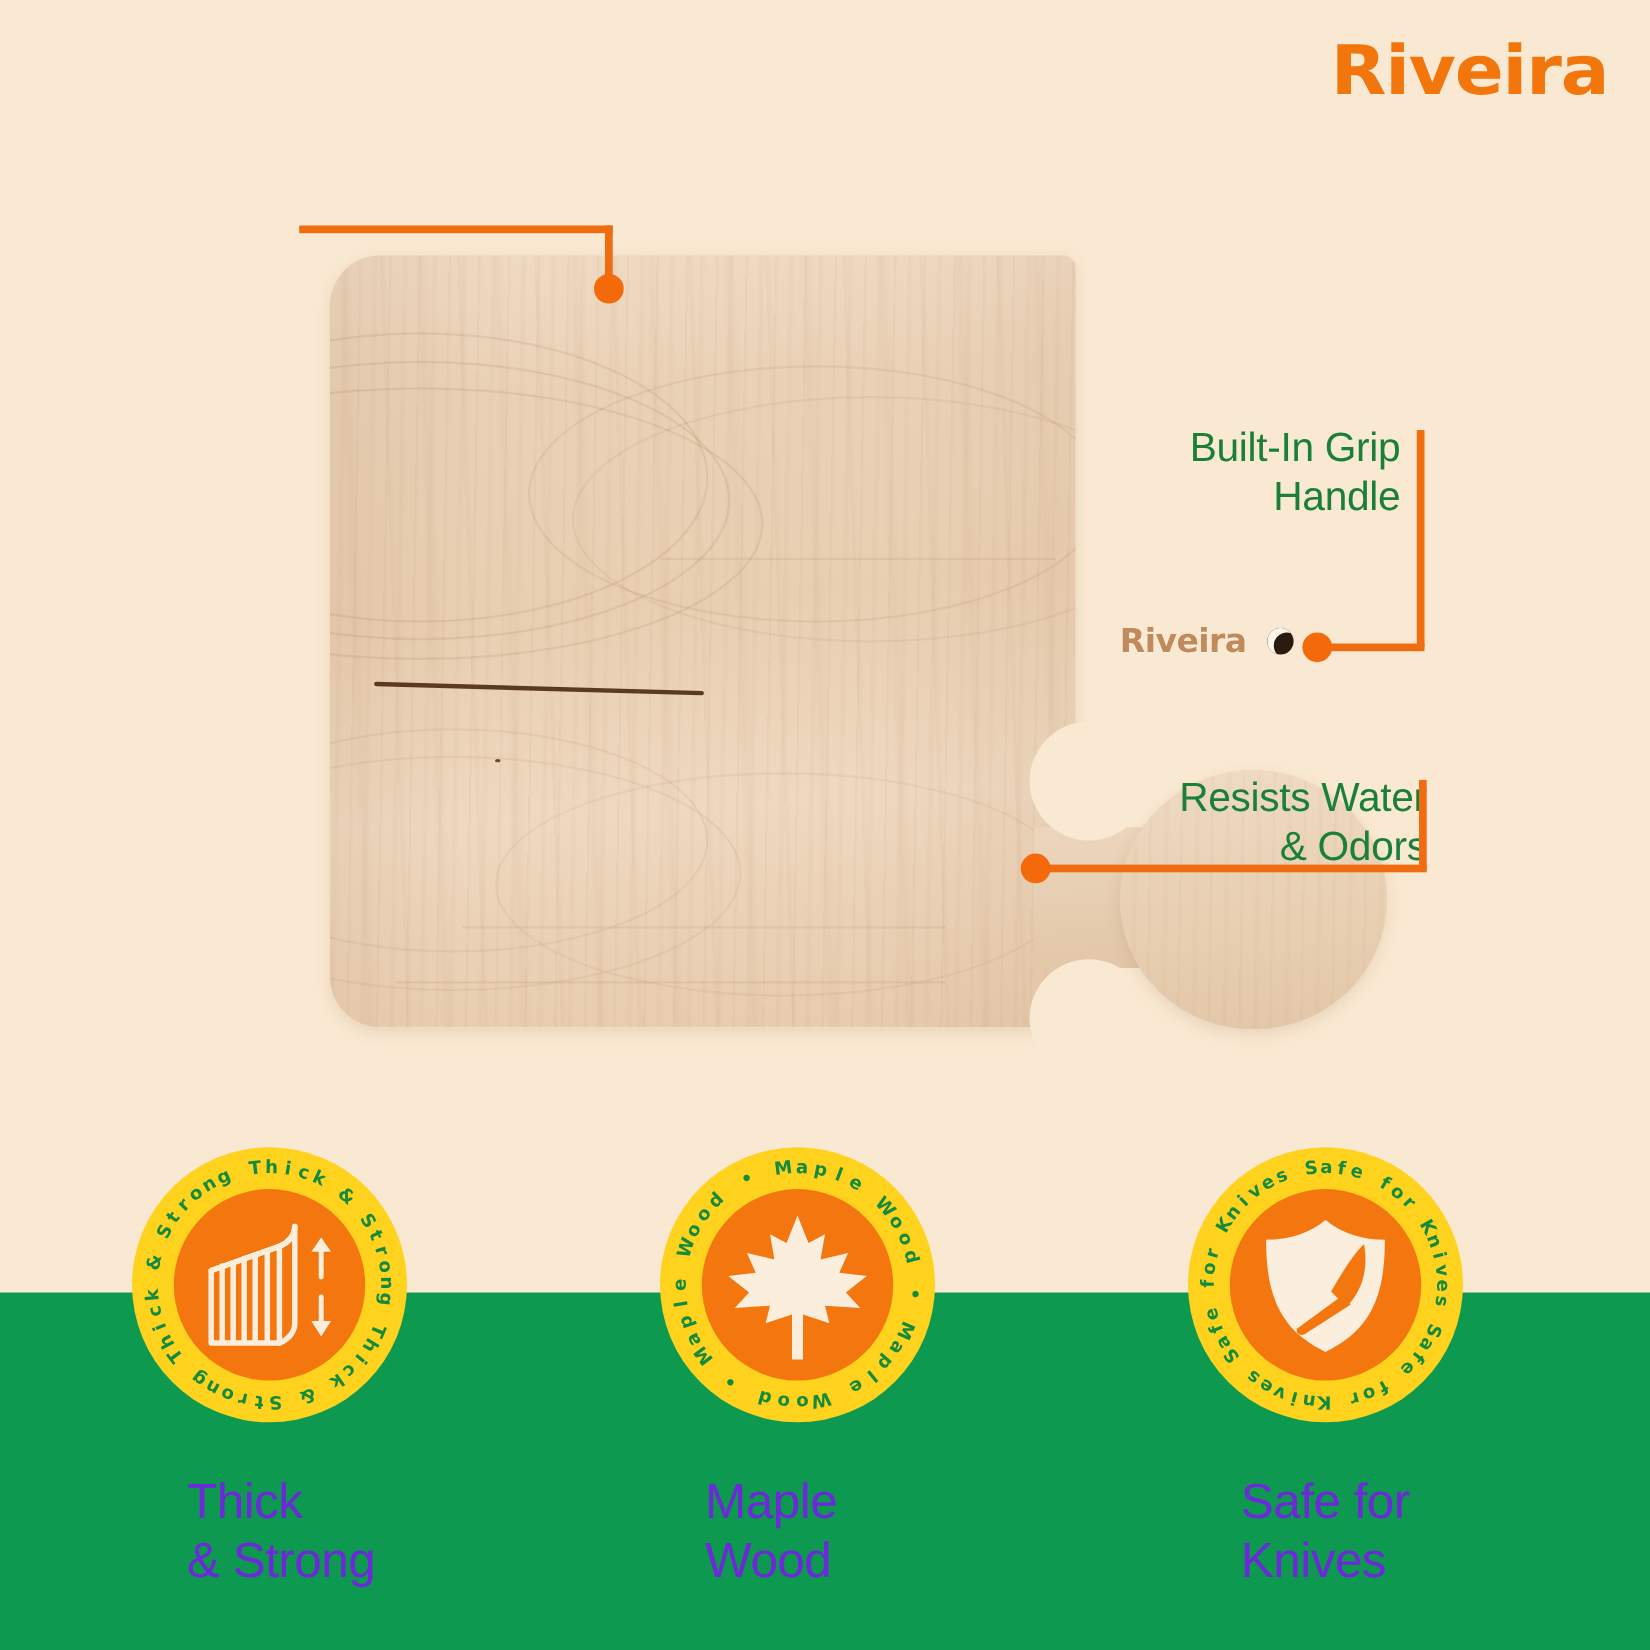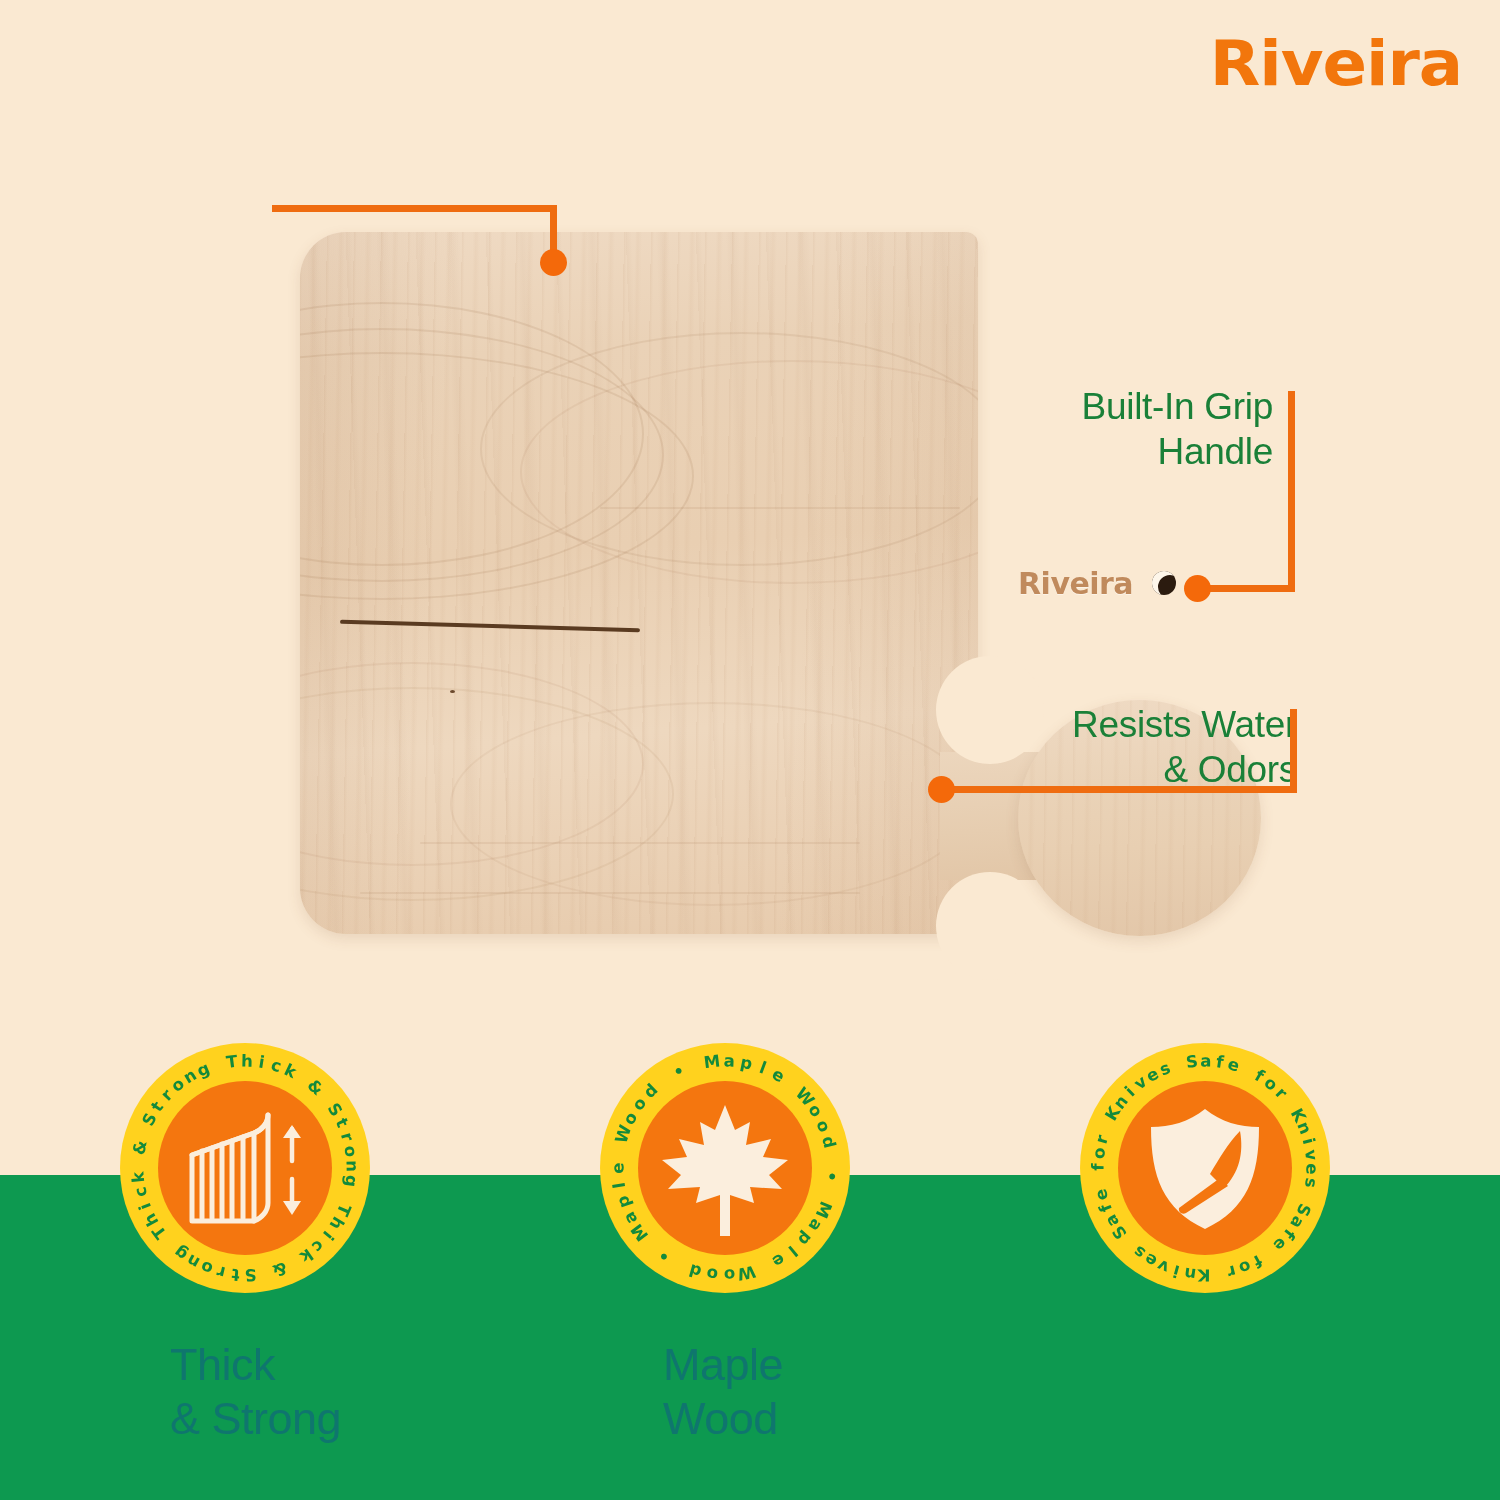--- a/index.html
+++ b/index.html
@@ -218,21 +218,21 @@
     top: 50%;
     font-size: 16.5px;
     font-weight: 700;
     color: #138a3c;
     transform-origin: 0 0;
     white-space: pre;
     font-family: "DejaVu Sans", sans-serif;
   }
   .badge-label {
     position: absolute;
-    color: #0f766e;
+    color: #6d28d9;
     font-size: 45px;
     line-height: 1.2;
     white-space: pre-line;
     font-weight: 400;
     letter-spacing: -0.5px;
   }
 
   .badge-icon {
     position: absolute;
     left: 38px;
@@ -413,21 +413,21 @@
       </div>
     <div class="badge-core"></div>
     <div class="badge-icon">
       <svg viewBox="0 0 174 174" width="174" height="174">
         <path fill="#fbeedd" d="M87 24 L97 49 L112 41 L108 64 L133 58 L125 76 L150 79 L131 94 L144 108
           L112 106 L116 122 L92 114 L92 155 L82 155 L82 114 L58 122 L62 106 L30 108 L43 94 L24 79
           L49 76 L41 58 L66 64 L62 41 L77 49 Z"></path>
       </svg>
     </div>
   </div>
-  <div class="badge-label" style="left:663px; top:1338px;">Maple
+  <div class="badge-label" style="left:641px; top:1338px;">Maple
 Wood</div>
 
   <div class="badge" style="left:1080px; top:1043px;">
     <div class="badge-ring"></div>
     <div class="ring-text">
         <span style="transform: rotate(-97deg) translate(107px) rotate(90deg) translate(-50%, -50%);">S</span>
         <span style="transform: rotate(-89.5deg) translate(107px) rotate(90deg) translate(-50%, -50%);">a</span>
         <span style="transform: rotate(-82deg) translate(107px) rotate(90deg) translate(-50%, -50%);">f</span>
         <span style="transform: rotate(-74.5deg) translate(107px) rotate(90deg) translate(-50%, -50%);">e</span>
         <span style="transform: rotate(-67deg) translate(107px) rotate(90deg) translate(-50%, -50%);"> </span>
@@ -480,14 +480,16 @@
       <svg viewBox="0 0 174 174" width="174" height="174">
         <path fill="#fbeedd" d="M87 28 C103 41 122 46 141 46 C141 96 129 128 87 148 C45 128 33 96 33 46
           C52 46 71 41 87 28 Z"></path>
         <g>
           <path fill="#f4760f" d="M122 50 C126 72 121 92 106 107 L92 93 C101 78 110 62 122 50 Z"></path>
           <path fill="#f4760f" d="M102 97 L110 105 L68 132 C64 134 60 131 61 127 Z"></path>
         </g>
       </svg>
     </div>
   </div>
+  <div class="badge-label" style="left:1128px; top:1338px;">Safe for
+Knives</div>
 
 </div>
 
 </body></html>

